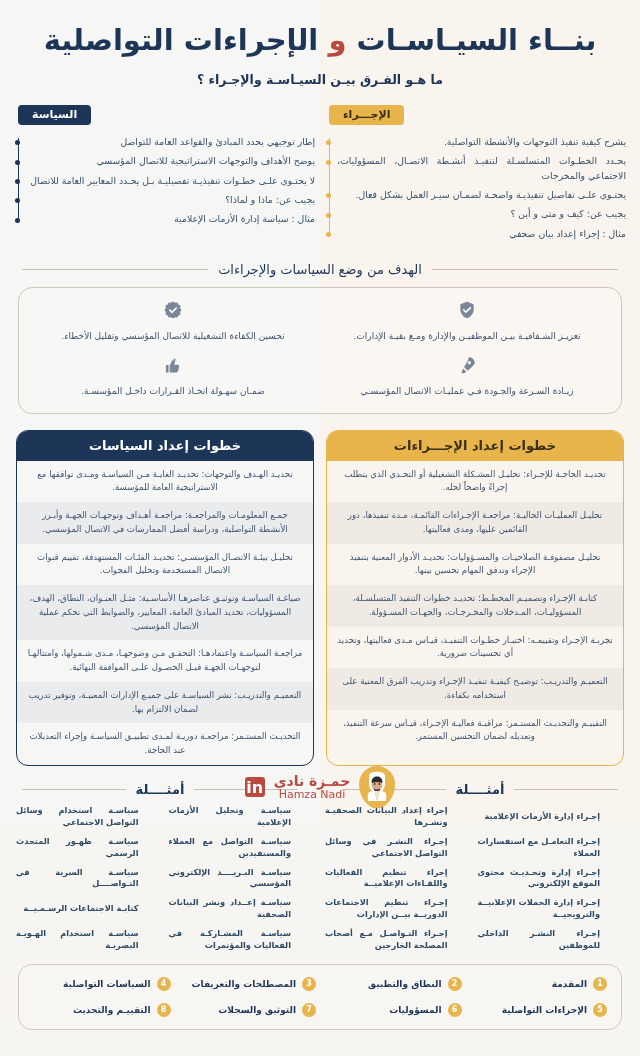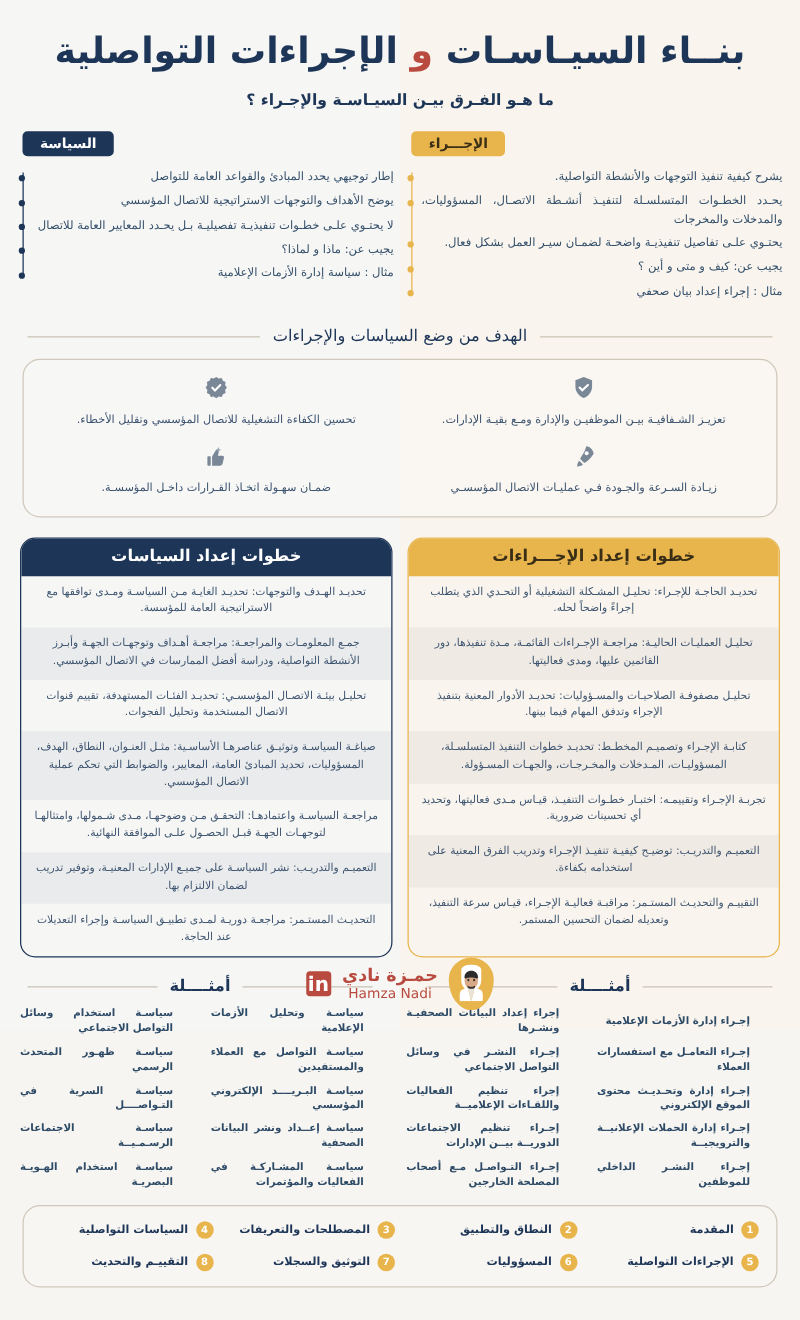--- a/index.html
+++ b/index.html
@@ -192,21 +192,21 @@
   </div>
 
   <div class="compare">
 
     <div class="compare-col">
       <div class="badge-row left">
         <span class="badge badge-proc">الإجـــراء</span>
       </div>
       <div class="bullets proc">
         <div class="bullet">يشرح كيفية تنفيذ التوجهات والأنشطة التواصلية.</div>
-        <div class="bullet">يحـدد الخطـوات المتسلسـلة لتنفيـذ أنشـطة الاتصـال، المسؤوليات، والمدخلات والمخرجات</div>
+        <div class="bullet">يحـدد الخطـوات المتسلسـلة لتنفيـذ أنشـطة الاتصـال، المسؤوليات، الاجتماعي والمخرجات</div>
         <div class="bullet">يحتـوي علـى تفاصيل تنفيذيـة واضحـة لضمـان سيـر العمل بشكل فعال.</div>
         <div class="bullet">يجيب عن: كيف و متى و أين ؟</div>
         <div class="bullet">مثال : إجراء إعداد بيان صحفي</div>
       </div>
     </div>
 
     <div class="compare-col">
       <div class="badge-row left">
         <span class="badge badge-policy">السياسة</span>
       </div>
@@ -269,21 +269,21 @@
     </div>
   </div>
 
   <div class="steps-row">
 
     <div class="panel proc">
       <div class="panel-head">خطوات إعداد الإجـــراءات</div>
       <div class="panel-body">
         <div class="step">تحديـد الحاجـة للإجـراء: تحليـل المشـكلة التشغيلية أو التحـدي الذي يتطلب إجراءً واضحاً لحله.</div>
         <div class="step alt">تحليـل العمليـات الحاليـة: مراجعـة الإجـراءات القائمـة، مـدة تنفيذها، دور القائمين عليها، ومدى فعاليتها.</div>
-        <div class="step">تحليـل مصفوفـة الصلاحيـات والمسـؤوليات: تحديـد الأدوار المعنية بتنفيذ الإجراء وتدفق المهام فيما بينها.</div>
+        <div class="step">تحليـل مصفوفـة الصلاحيـات والمسـؤوليات: تحديـد الأدوار المعنية بتنفيذ الإجراء وتدفق المهام تحسين بينها.</div>
         <div class="step alt">كتابـة الإجـراء وتصميـم المخطـط: تحديـد خطوات التنفيذ المتسلسـلة، المسؤوليـات، المـدخلات والمخـرجـات، والجهـات المسـؤولة.</div>
         <div class="step">تجربـة الإجـراء وتقييمـه: اختبـار خطـوات التنفيـذ، قيـاس مـدى فعاليتها، وتحديد أي تحسينات ضرورية.</div>
         <div class="step alt">التعميـم والتدريـب: توضيـح كيفيـة تنفيـذ الإجـراء وتدريب الفرق المعنية على استخدامه بكفاءة.</div>
         <div class="step">التقييـم والتحديـث المستـمر: مراقبـة فعاليـة الإجـراء، قيـاس سرعة التنفيذ، وتعديله لضمان التحسين المستمر.</div>
       </div>
     </div>
 
     <div class="panel policy">
       <div class="panel-head">خطوات إعداد السياسات</div>
       <div class="panel-body">
@@ -380,21 +380,21 @@
       <div class="ex-item">
           <span class="ex-bar" style="background:#1d3557"></span>
           <span class="ex-txt">سياسـة السرية في التـواصــــل</span>
         </div>
       <div class="ex-item">
           <span class="ex-bar" style="background:#1d3557"></span>
           <span class="ex-txt">سياسـة إعــداد ونشر البيانات الصحفية</span>
         </div>
       <div class="ex-item">
           <span class="ex-bar" style="background:#1d3557"></span>
-          <span class="ex-txt">سياسـة الاجتماعات الرسـمـيــة</span>
+          <span class="ex-txt">كتابـة الاجتماعات الرسـمـيــة</span>
         </div>
       <div class="ex-item">
           <span class="ex-bar" style="background:#1d3557"></span>
           <span class="ex-txt">سياسـة المشـاركـة في الفعاليات والمؤتمرات</span>
         </div>
       <div class="ex-item">
           <span class="ex-bar" style="background:#1d3557"></span>
           <span class="ex-txt">سياسـة استخدام الهـويـة البصريـة</span>
         </div>
     </div>

